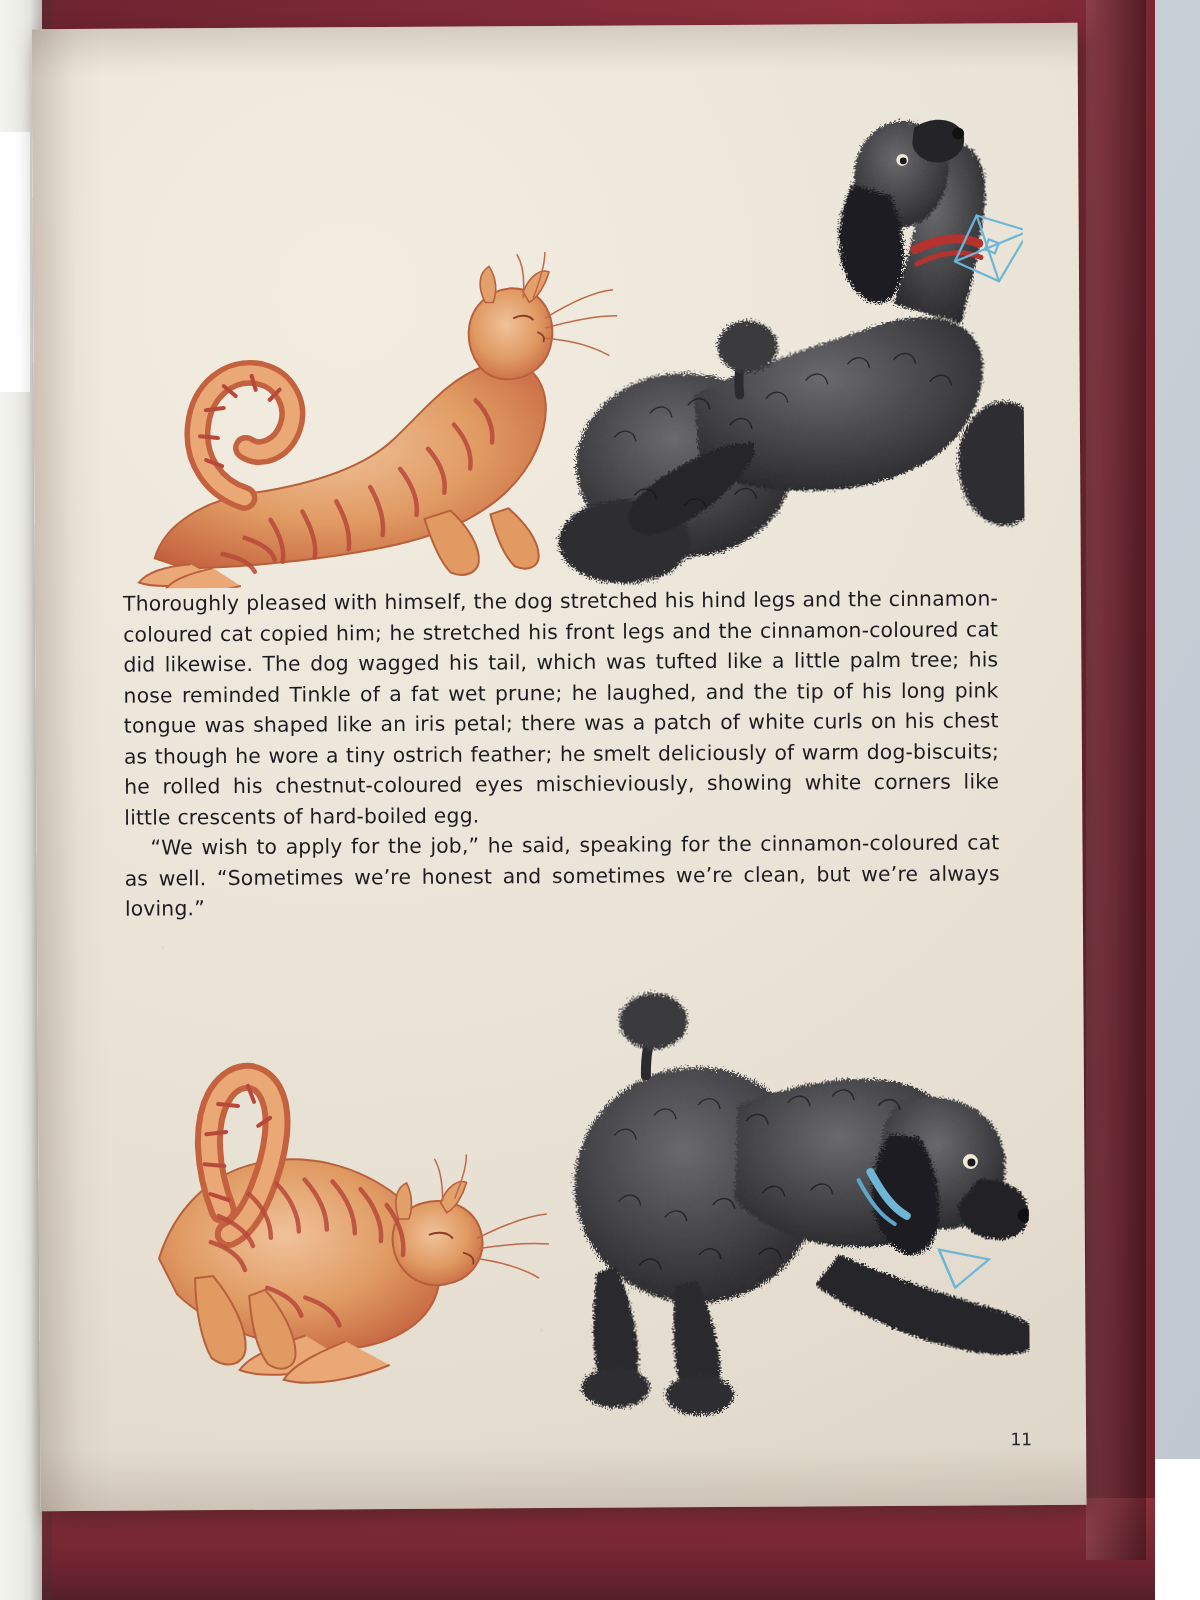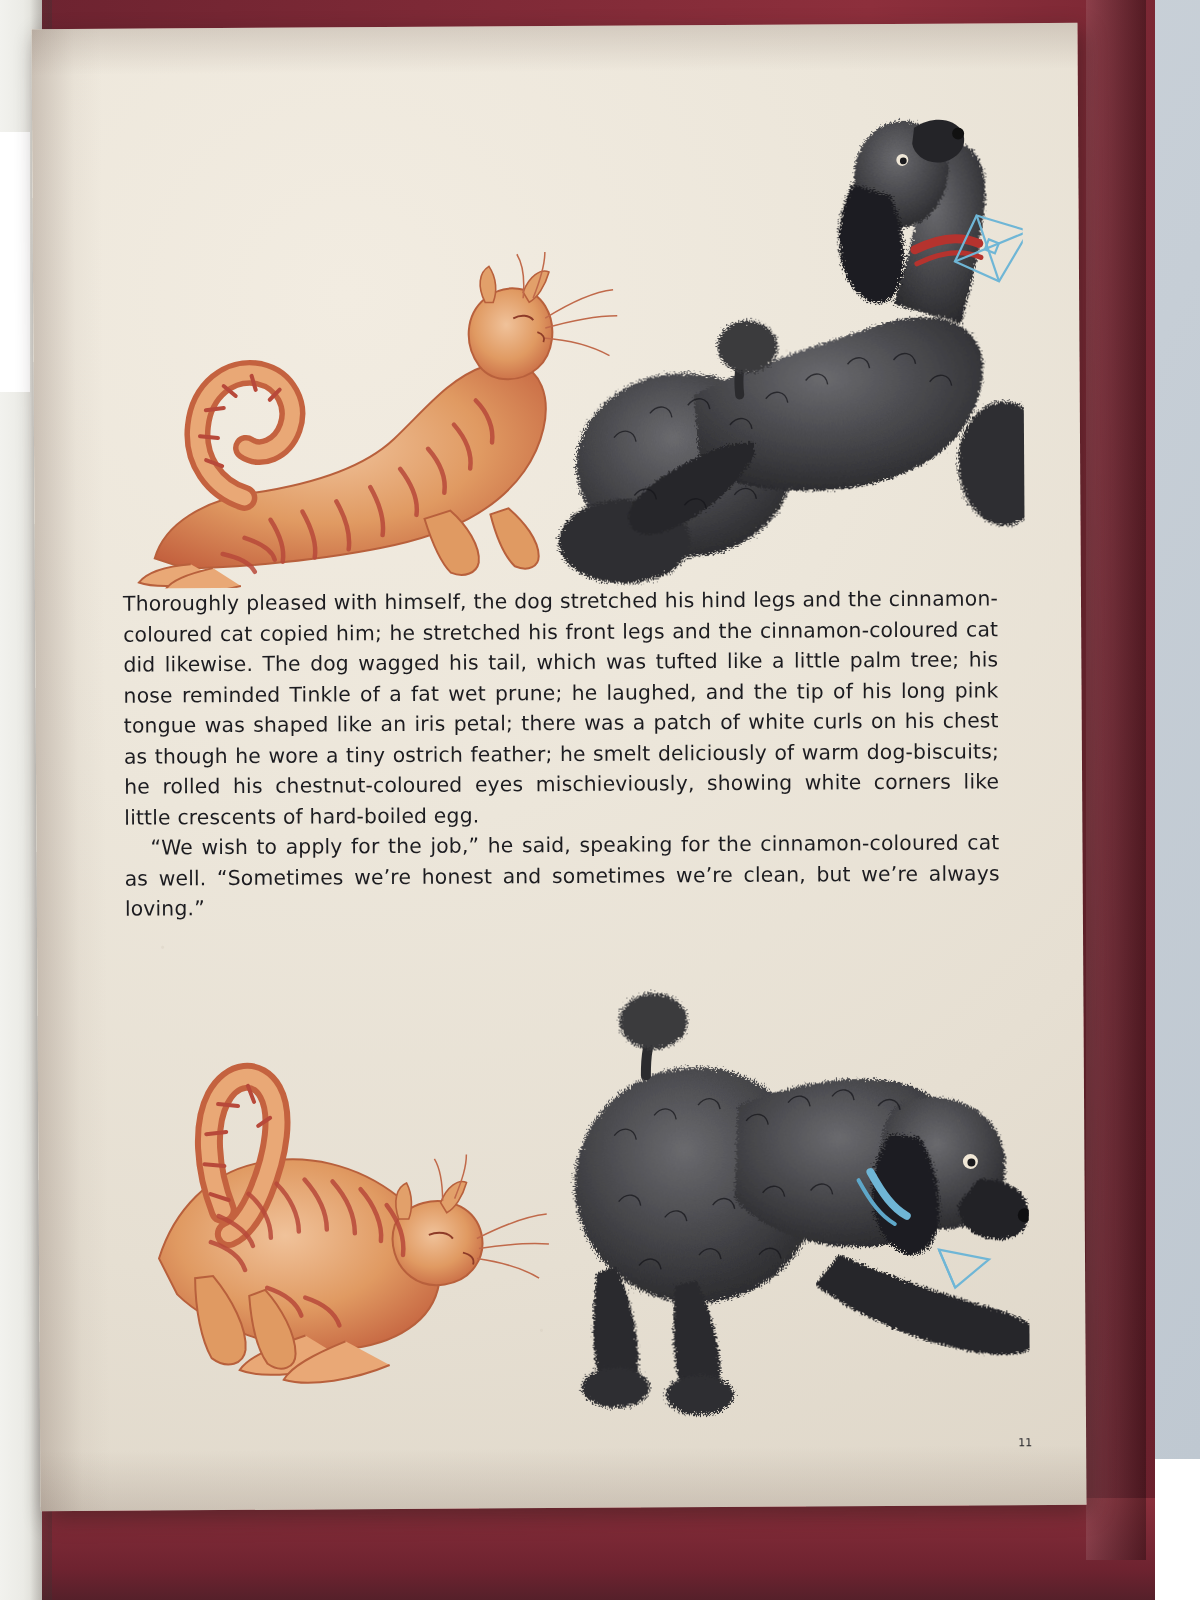--- a/index.html
+++ b/index.html
@@ -117,21 +117,21 @@
     letter-spacing: .15px;
   }
   #text-block p { margin: 0; }
   #para-2 { text-indent: 26px; }
 
   #page-number {
     position: absolute;
     right: 54px;
     bottom: 56px;
     font-family: "DejaVu Sans", sans-serif;
-    font-size: 11px;
+    font-size: 17px;
     color: #26262a;
   }
 
   
   #speckle {
     position: absolute; inset: 0;
     pointer-events: none;
     opacity: .35;
     background-image:
       radial-gradient(circle at 12% 62%, rgba(150,130,110,.25) 0 1px, rgba(0,0,0,0) 2px),

